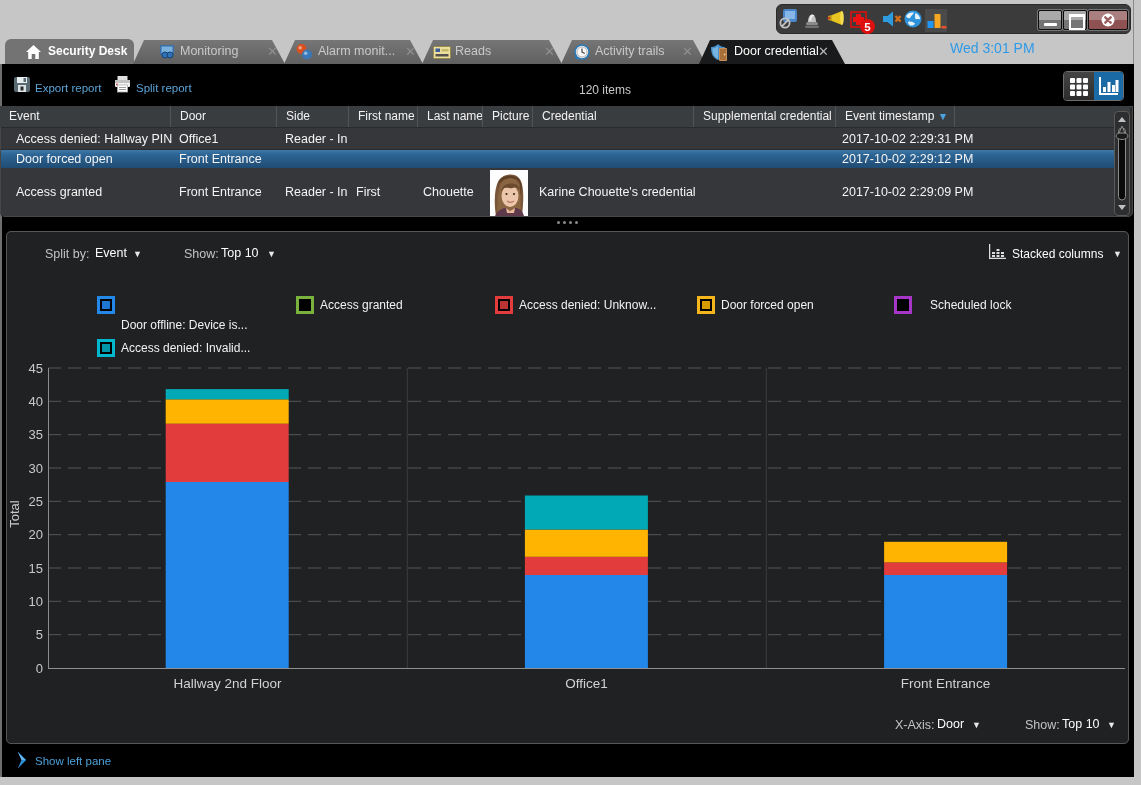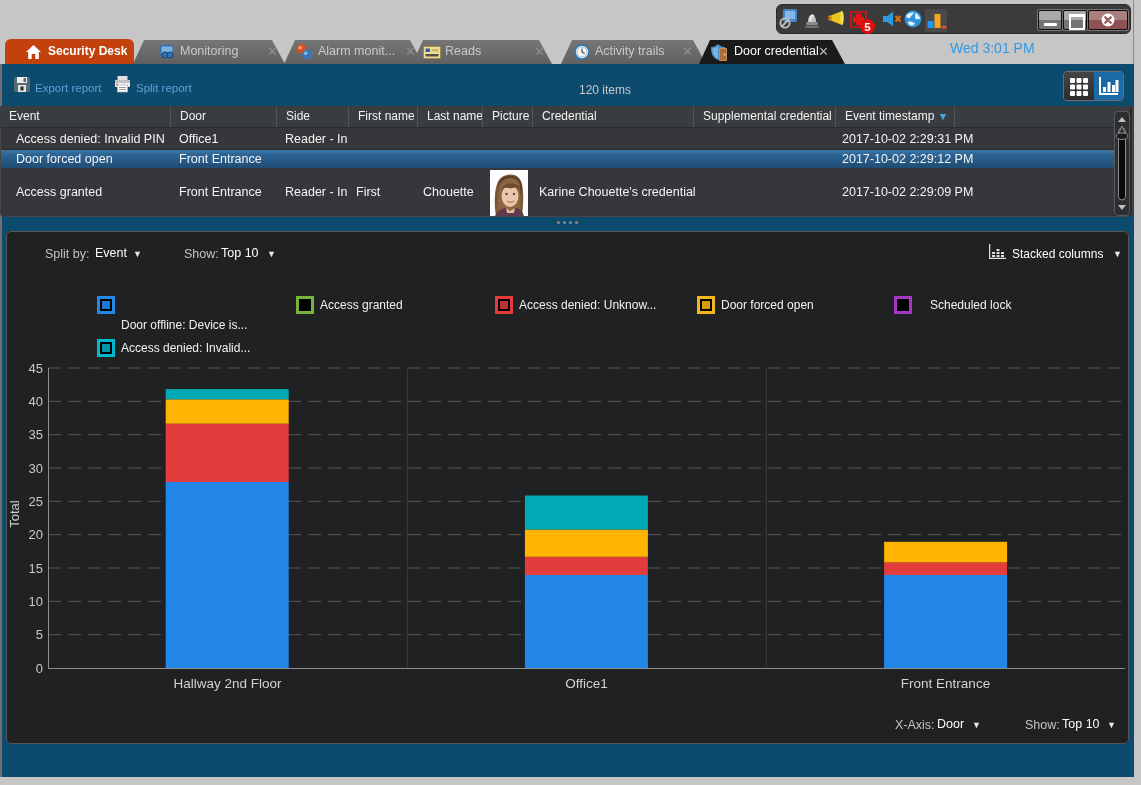--- a/index.html
+++ b/index.html
@@ -13,33 +13,33 @@
 
 .wbtn { position:absolute; top:5px; height:20px; border:1px solid #0e0e0e; border-radius:2px; box-shadow:0 0 0 1px #777; }
 #btn-min  { left:261px; width:24px; background:linear-gradient(#a9a9a9 50%, #757575 50%); }
 #btn-max  { left:286px; width:24px; background:linear-gradient(#a9a9a9 50%, #757575 50%); }
 #btn-close{ left:311px; width:40px; background:linear-gradient(#a97f7f 50%, #8f5252 50%); }
 #btn-min::after { content:""; position:absolute; left:5px; bottom:3px; width:13px; height:3px; background:#fff; border-radius:1px; }
 #btn-max::after { content:""; position:absolute; left:5px; top:3px; width:12px; height:11px; border:2px solid #fff; border-top-width:3px; background:transparent; }
 
 
 #tabbar { position:absolute; left:0; top:38px; width:1134px; height:26px; }
-#sdesk { position:absolute; left:5px; top:1px; width:129px; height:25px; white-space:nowrap; background:#c2410c; border-radius:6px 6px 0 0; color:#fff; font-weight:bold; font-size:12px; }
+#sdesk { position:absolute; left:5px; top:1px; width:129px; height:25px; white-space:nowrap; background:#737373; border-radius:6px 6px 0 0; color:#fff; font-weight:bold; font-size:12px; }
 .tab { position:absolute; top:2px; height:24px; color:#c9c9c9; font-size:12.5px; white-space:nowrap; }
 .tab .shape { position:absolute; left:0; top:0; width:100%; height:100%;
   background:linear-gradient(#767676,#606060);
   clip-path:polygon(11px 0, calc(100% - 13px) 0, 100% 100%, 0 100%); }
 .tab .lbl { position:absolute; top:4px; }
 .tab .x { position:absolute; top:4px; color:#8f8f8f; font-size:13px; }
 #tab-active .shape { background:#191a1b; }
 #tab-active { color:#fff; }
 #tabfill { position:absolute; left:0; top:64px; width:1134px; height:3px; background:#191a1b; }
 
 
-#content { position:absolute; left:0; top:64px; width:1134px; height:713px; background:#0c4a6e;padding-left:40px; }
+#content { position:absolute; left:0; top:64px; width:1134px; height:713px; background:#000000;padding-left:40px; }
 
 
 .toolbtn { position:absolute; top:18px; color:#5ba4d6; font-size:11.5px; }
 #items { position:absolute; left:540px; top:19px; width:130px; text-align:center; color:#c9c9c9; font-size:12px; }
 #views { position:absolute; left:1063px; top:7px; width:61px; height:30px; border:1px solid #6e6e6e; border-radius:4px; overflow:hidden; }
 #views .grid { position:absolute; left:0; top:0; width:30px; height:30px; background:linear-gradient(#454545,#2a2a2a); }
 #views .chart { position:absolute; left:30px; top:0; width:31px; height:30px; background:#1a6aa6; }
 
 
 #tablepanel { position:absolute; left:0px; top:42px; width:1133px; height:111px; background:#2a2b2d; outline:1px solid #474747; outline-offset:-1px; border-radius:0 0 5px 5px; }
@@ -147,21 +147,21 @@
           <div class="shape"></div>
           <svg width="17" height="16" viewBox="0 0 17 16" style="position:absolute;left:12px;top:4px">
             <circle cx="5.5" cy="5" r="5" fill="#d85020"></circle>
             <circle cx="4.2" cy="3.8" r="1.8" fill="#f0a080"></circle>
             <circle cx="11" cy="10.5" r="5" fill="#3a78b8"></circle>
             <circle cx="9.7" cy="9.3" r="1.8" fill="#90bce0"></circle>
           </svg>
           <span class="lbl" style="left:34px">Alarm monit...</span>
           <span class="x" style="left:121px">✕</span>
         </div>
-    <div class="tab" id="tab-reads" style="left:412px; width:140px;">
+    <div class="tab" id="tab-reads" style="left:422px; width:140px;">
           <div class="shape"></div>
           <svg width="18" height="13" viewBox="0 0 18 13" style="position:absolute;left:11px;top:6px">
             <rect x="0" y="0" width="18" height="13" rx="1.5" fill="#9a8c48"></rect>
             <rect x="1" y="1" width="16" height="11" fill="#eadf9e"></rect>
             <rect x="2.5" y="2.5" width="4.5" height="3.5" fill="#3a5a9a"></rect>
             <rect x="8.5" y="3" width="7" height="2.5" fill="#c8b868"></rect>
             <rect x="2.5" y="8" width="13" height="2.5" fill="#55504a"></rect>
           </svg>
           <span class="lbl" style="left:33px">Reads</span>
           <span class="x" style="left:122px">✕</span>
@@ -246,21 +246,21 @@
       <div class="hdr" style="left:170px; width:106px;">Door</div>
       <div class="hdr" style="left:276px; width:72px;">Side</div>
       <div class="hdr" style="left:348px; width:69px;">First name</div>
       <div class="hdr" style="left:417px; width:65px;">Last name</div>
       <div class="hdr" style="left:482px; width:50px;">Picture</div>
       <div class="hdr" style="left:532px; width:161px;">Credential</div>
       <div class="hdr" style="left:693px; width:142px; font-size:12px;">Supplemental credential</div>
       <div class="hdr" style="left:835px; width:119px;">Event timestamp <span style="color:#4aa3e0;font-size:10.5px;">▼</span></div>
       <div class="hdr" style="left:954px; width:176px;"></div>
       <div id="row1">
-        <div class="cell" style="left:15px; top:4px;">Access denied: Invalid PIN</div>
+        <div class="cell" style="left:15px; top:4px;">Access denied: Hallway PIN</div>
         <div class="cell" style="left:178px; top:4px;">Office1</div>
         <div class="cell" style="left:284px; top:4px;">Reader - In</div>
         <div class="cell" style="left:841px; top:4px;">2017-10-02 2:29:31 PM</div>
       </div>
       <div id="row2">
         <div class="cell" style="left:15px; top:2px;">Door forced open</div>
         <div class="cell" style="left:178px; top:2px;">Front Entrance</div>
         <div class="cell" style="left:841px; top:2px;">2017-10-02 2:29:12 PM</div>
       </div>
       <div id="row3">
@@ -389,15 +389,23 @@
       </svg>
 
       <div class="ctl" style="left:889px; top:487px;">X-Axis:</div>
       <div class="ctlv" style="left:931px; top:486px;">Door</div>
       <div class="arr" style="left:966px; top:489px;">▼</div>
       <div class="ctl" style="left:1019px; top:487px;">Show:</div>
       <div class="ctlv" style="left:1056px; top:486px;">Top 10</div>
       <div class="arr" style="left:1101px; top:489px;">▼</div>
     </div>
 
+    <div id="bottombar">
+      <svg width="16" height="18" viewBox="0 0 16 18" style="position:absolute;left:15px;top:4px">
+            <path d="M3 1 L11 9 L3 17 L6.5 9 Z" fill="#2f8fd6"></path>
+            <path d="M3 1 L11 9 L6.5 9 Z" fill="#6ab4e8"></path>
+            <path d="M3 1 L11 9 L3 17" fill="none" stroke="#1b649c" stroke-width="1"></path>
+          </svg>
+      <div class="txt">Show left pane</div>
+    </div>
   </div>
 </div>
 </div>
 
 </body></html>

